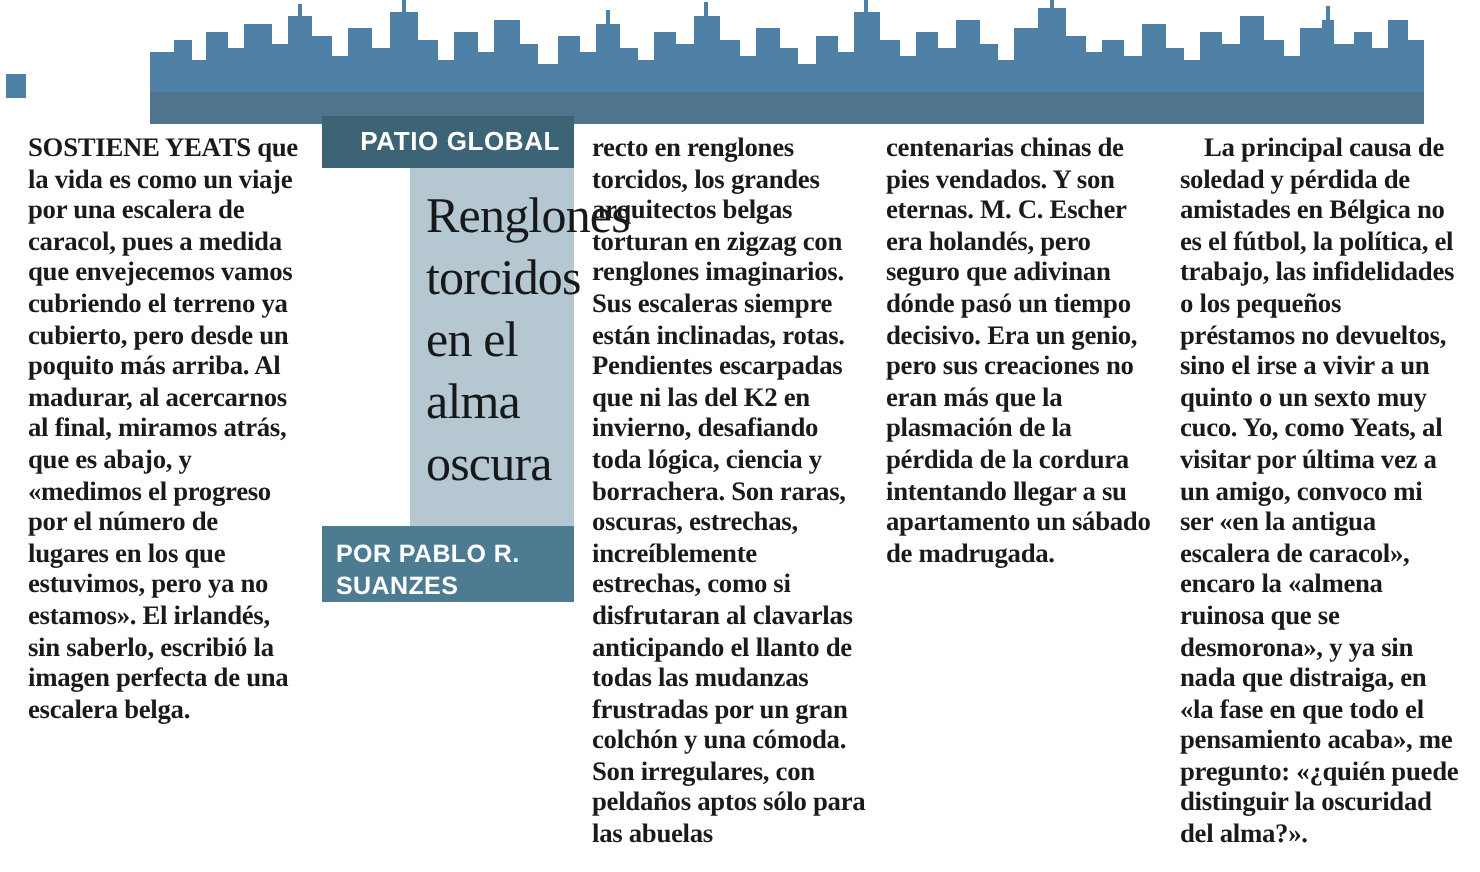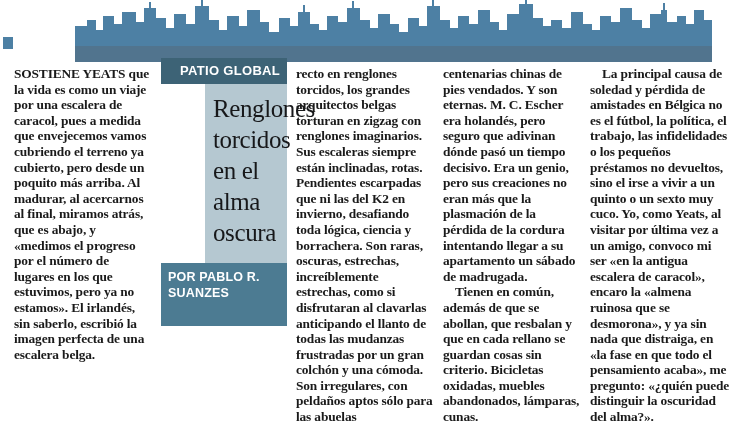--- a/index.html
+++ b/index.html
@@ -59,21 +59,21 @@
     letter-spacing:-0.4px;
   }
   .byline-band{
     background:#4c7b92;
     color:#ffffff;
     font-family:"Liberation Sans", sans-serif;
     font-weight:700;
     font-size:12.5px;
     line-height:16px;
     letter-spacing:0.2px;
-    padding:6px 7px 25px 7px;
+    padding:6px 7px 0 7px;
   }
   .dateline-band{
     background:#b5c8d1;
     color:#44748b;
     font-family:"Liberation Sans", sans-serif;
     font-weight:700;
     font-size:15px;
     letter-spacing:0.4px;
     padding:5px 7px 8px 7px;
   }
@@ -174,21 +174,20 @@
       </div>
       <div class="byline-band">POR PABLO R. SUANZES</div>
     </div>
 
     <div class="textcol">
         <p class="para">recto en renglones torcidos, los grandes arquitectos belgas torturan en zigzag con renglones imaginarios. Sus escaleras siempre están inclinadas, rotas. Pendientes escarpadas que ni las del K2 en invierno, desafiando toda lógica, ciencia y borrachera. Son raras, oscuras, estrechas, increíblemente estrechas, como si disfrutaran al clavarlas anticipando el llanto de todas las mudanzas frustradas por un gran colchón y una cómoda. Son irregulares, con peldaños aptos sólo para las abuelas</p>
       </div>
 
     <div class="textcol">
         <p class="para">centenarias chinas de pies vendados. Y son eternas. M. C. Escher era holandés, pero seguro que adivinan dónde pasó un tiempo decisivo. Era un genio, pero sus creaciones no eran más que la plasmación de la pérdida de la cordura intentando llegar a su apartamento un sábado de madrugada.</p>
-        <p class="para indent">Tienen en común, además de que se abollan, que resbalan y que en cada rellano se guardan cosas sin criterio. Bicicletas oxidadas, muebles abandonados, lámparas, cunas.</p>
       </div>
 
     <div class="textcol" style="width:140px">
         <p class="para indent">La principal causa de soledad y pérdida de amistades en Bélgica no es el fútbol, la política, el trabajo, las infidelidades o los pequeños préstamos no devueltos, sino el irse a vivir a un quinto o un sexto muy cuco. Yo, como Yeats, al visitar por última vez a un amigo, convoco mi ser «en la antigua escalera de caracol», encaro la «almena ruinosa que se desmorona», y ya sin nada que distraiga, en «la fase en que todo el pensamiento acaba», me pregunto: «¿quién puede distinguir la oscuridad del alma?».</p>
       </div>
 
   </div>
 </div>
 
 </body></html>

